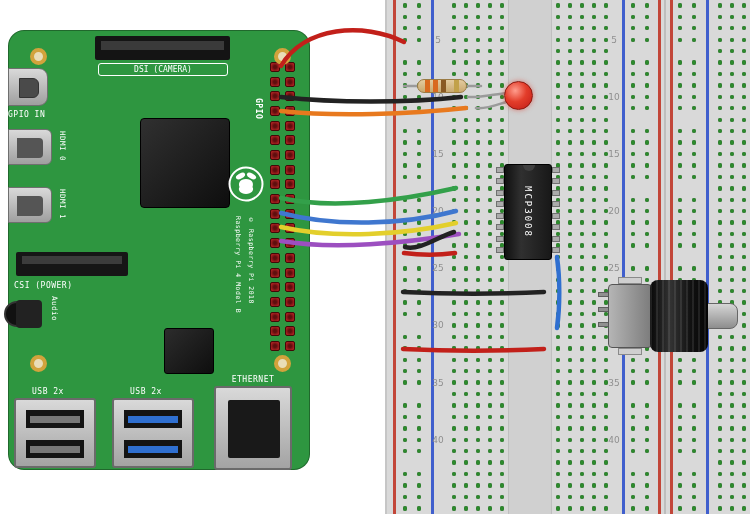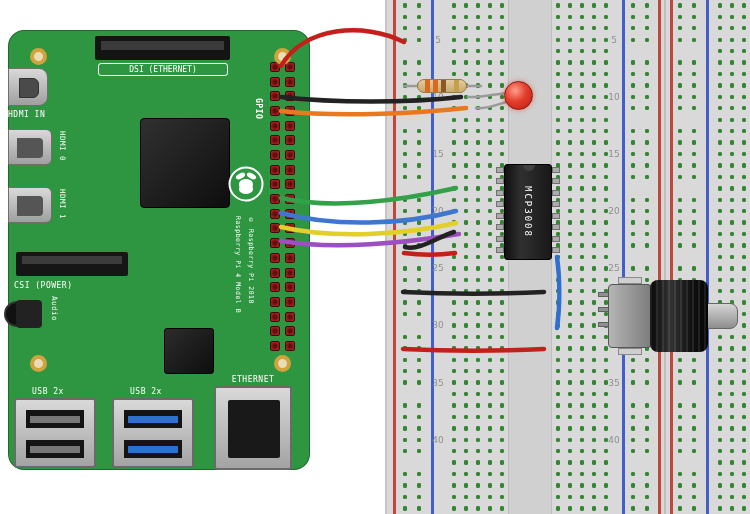--- a/index.html
+++ b/index.html
@@ -971,26 +971,26 @@
 
   <div class="pi"></div>
   <div class="mhole" style="left:29.5px;top:47.5px"></div>
   <div class="mhole" style="left:273.5px;top:47.5px"></div>
   <div class="mhole" style="left:29.5px;top:354.5px"></div>
   <div class="mhole" style="left:273.5px;top:354.5px"></div>
 
   <div class="dsi">
       <div class="dsi-slot"></div>
     </div>
-  <div class="dsi-label">DSI (ETHERNET)</div>
+  <div class="dsi-label">DSI (CAMERA)</div>
 
   <div class="usbc">
       <div class="usbc-slot"></div>
     </div>
-  <div class="lbl" style="left:8px;top:110px">HDMI IN</div>
+  <div class="lbl" style="left:8px;top:110px">GPIO IN</div>
 
   <div class="hdmi h0">
       <div class="hdmi-slot"></div>
     </div>
   <div class="vlbl hdmi0-label">HDMI 0</div>
   <div class="hdmi h1">
       <div class="hdmi-slot"></div>
     </div>
   <div class="vlbl hdmi1-label">HDMI 1</div>
 

